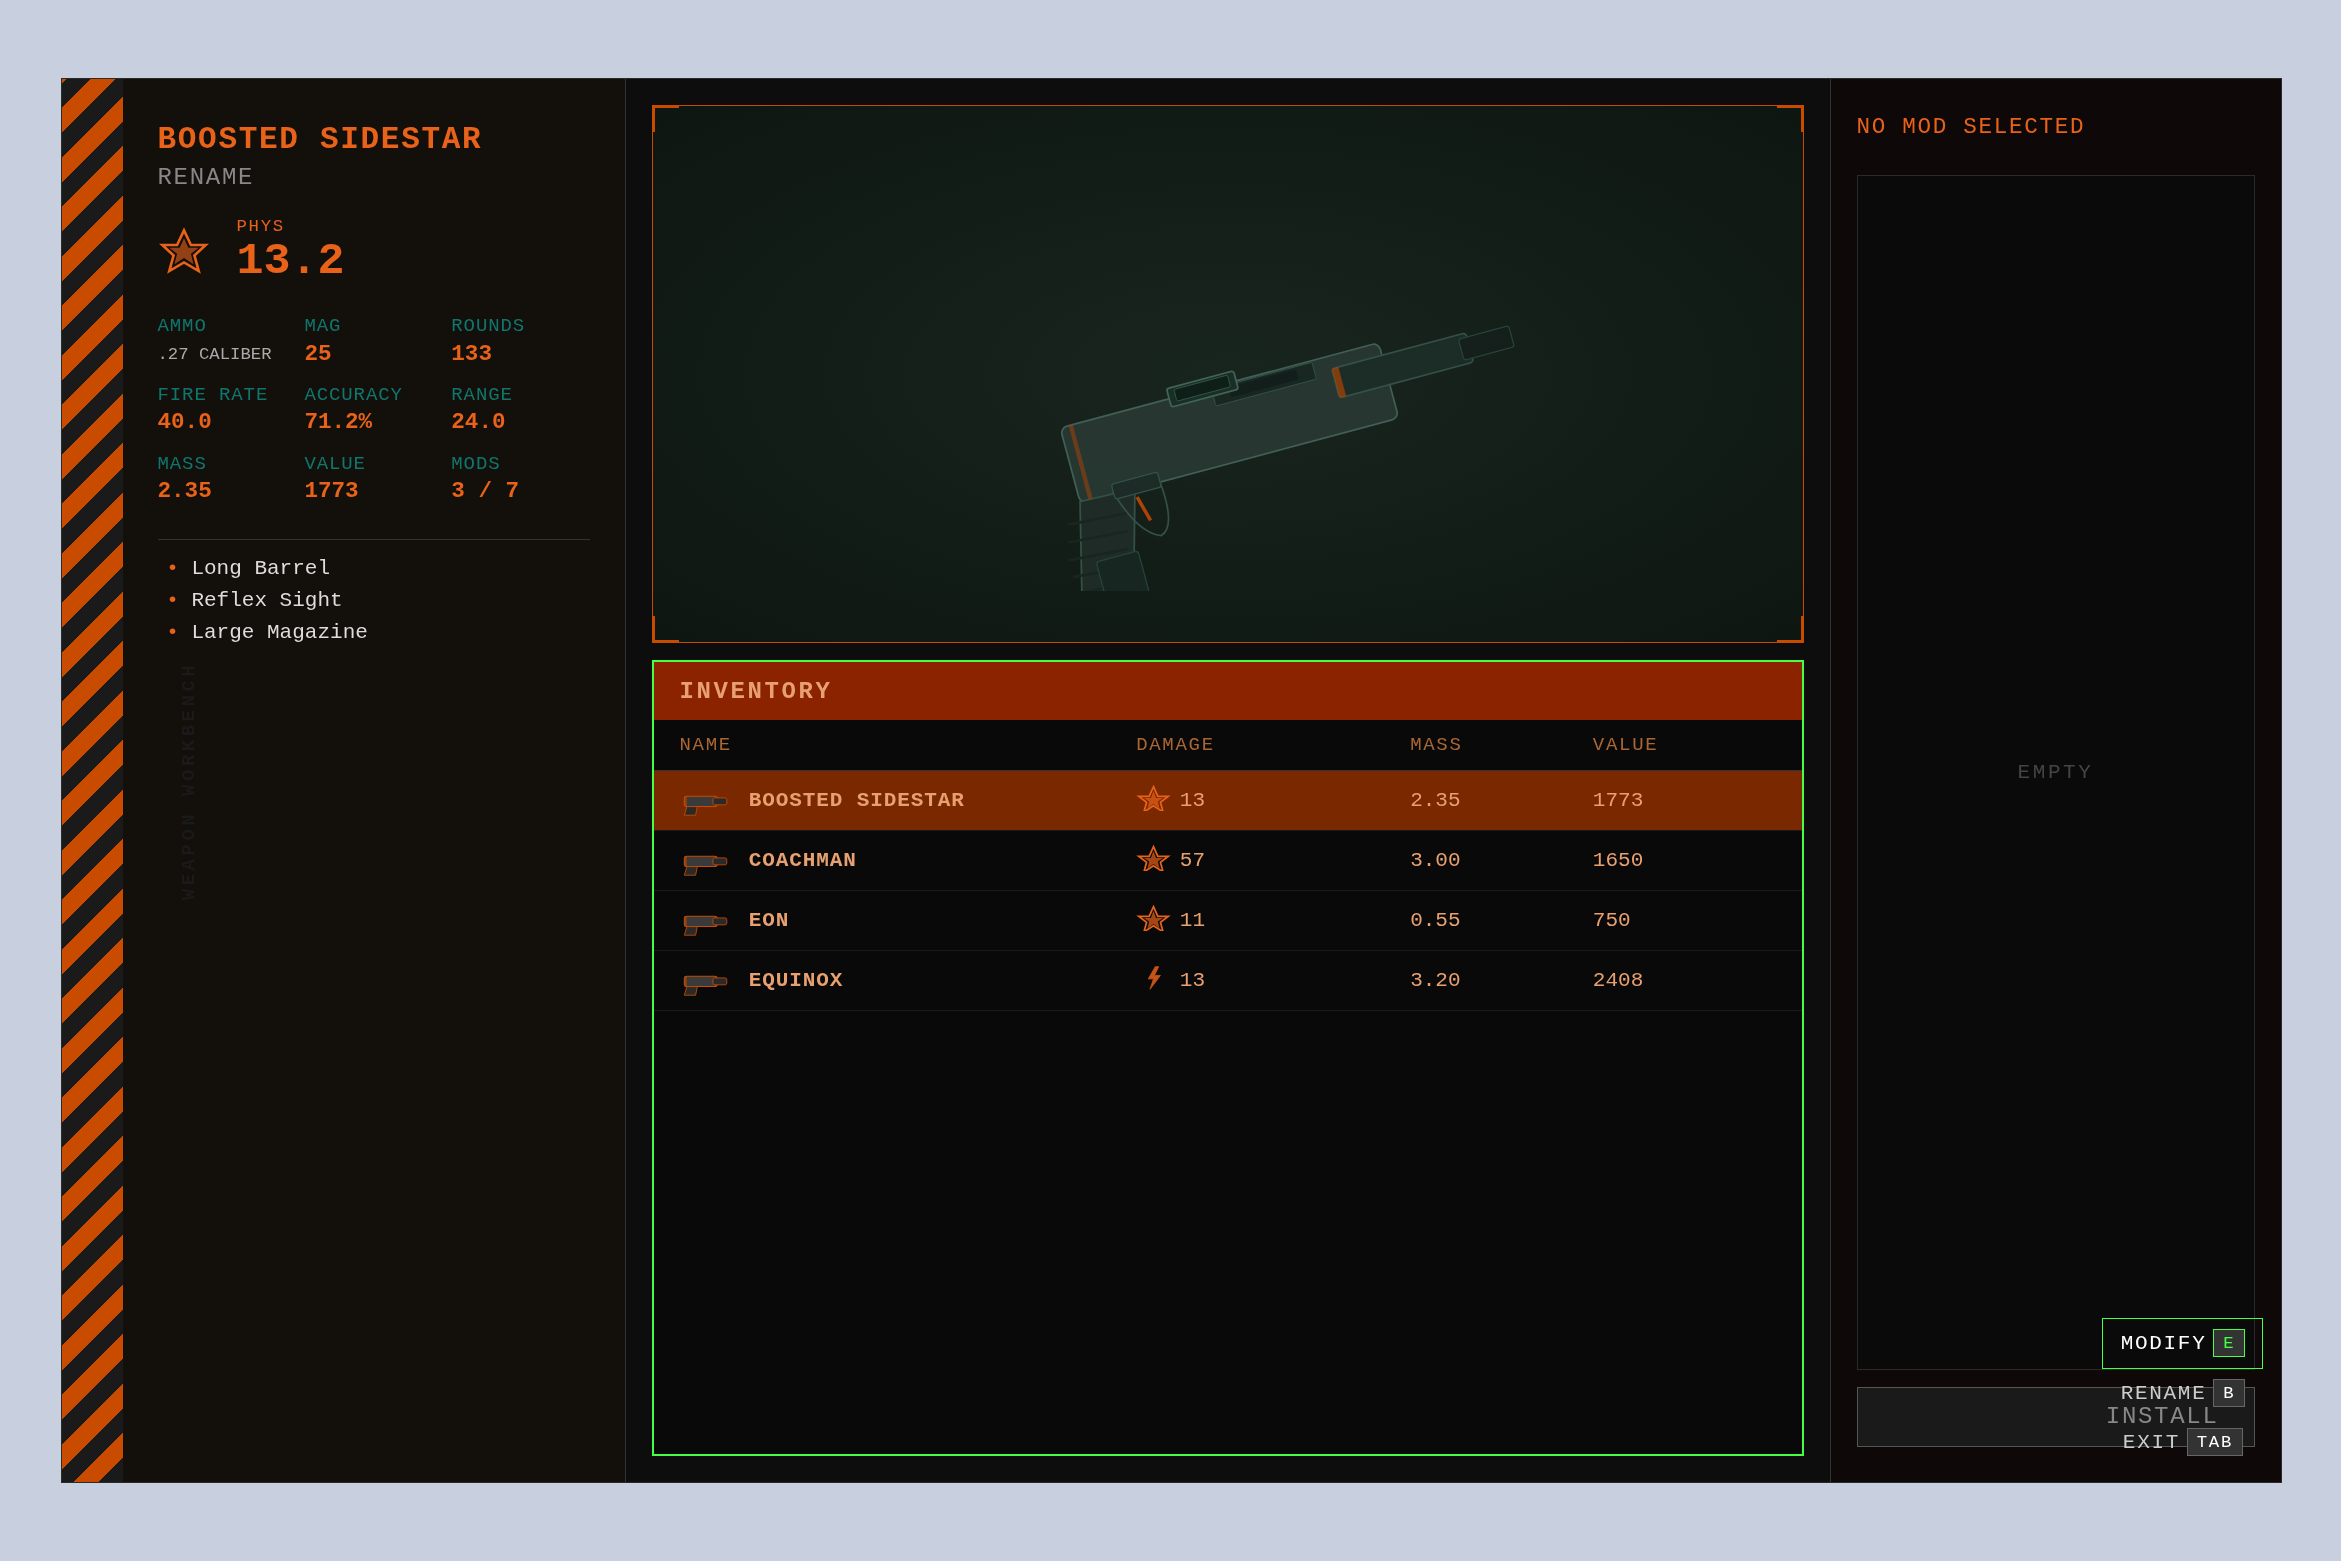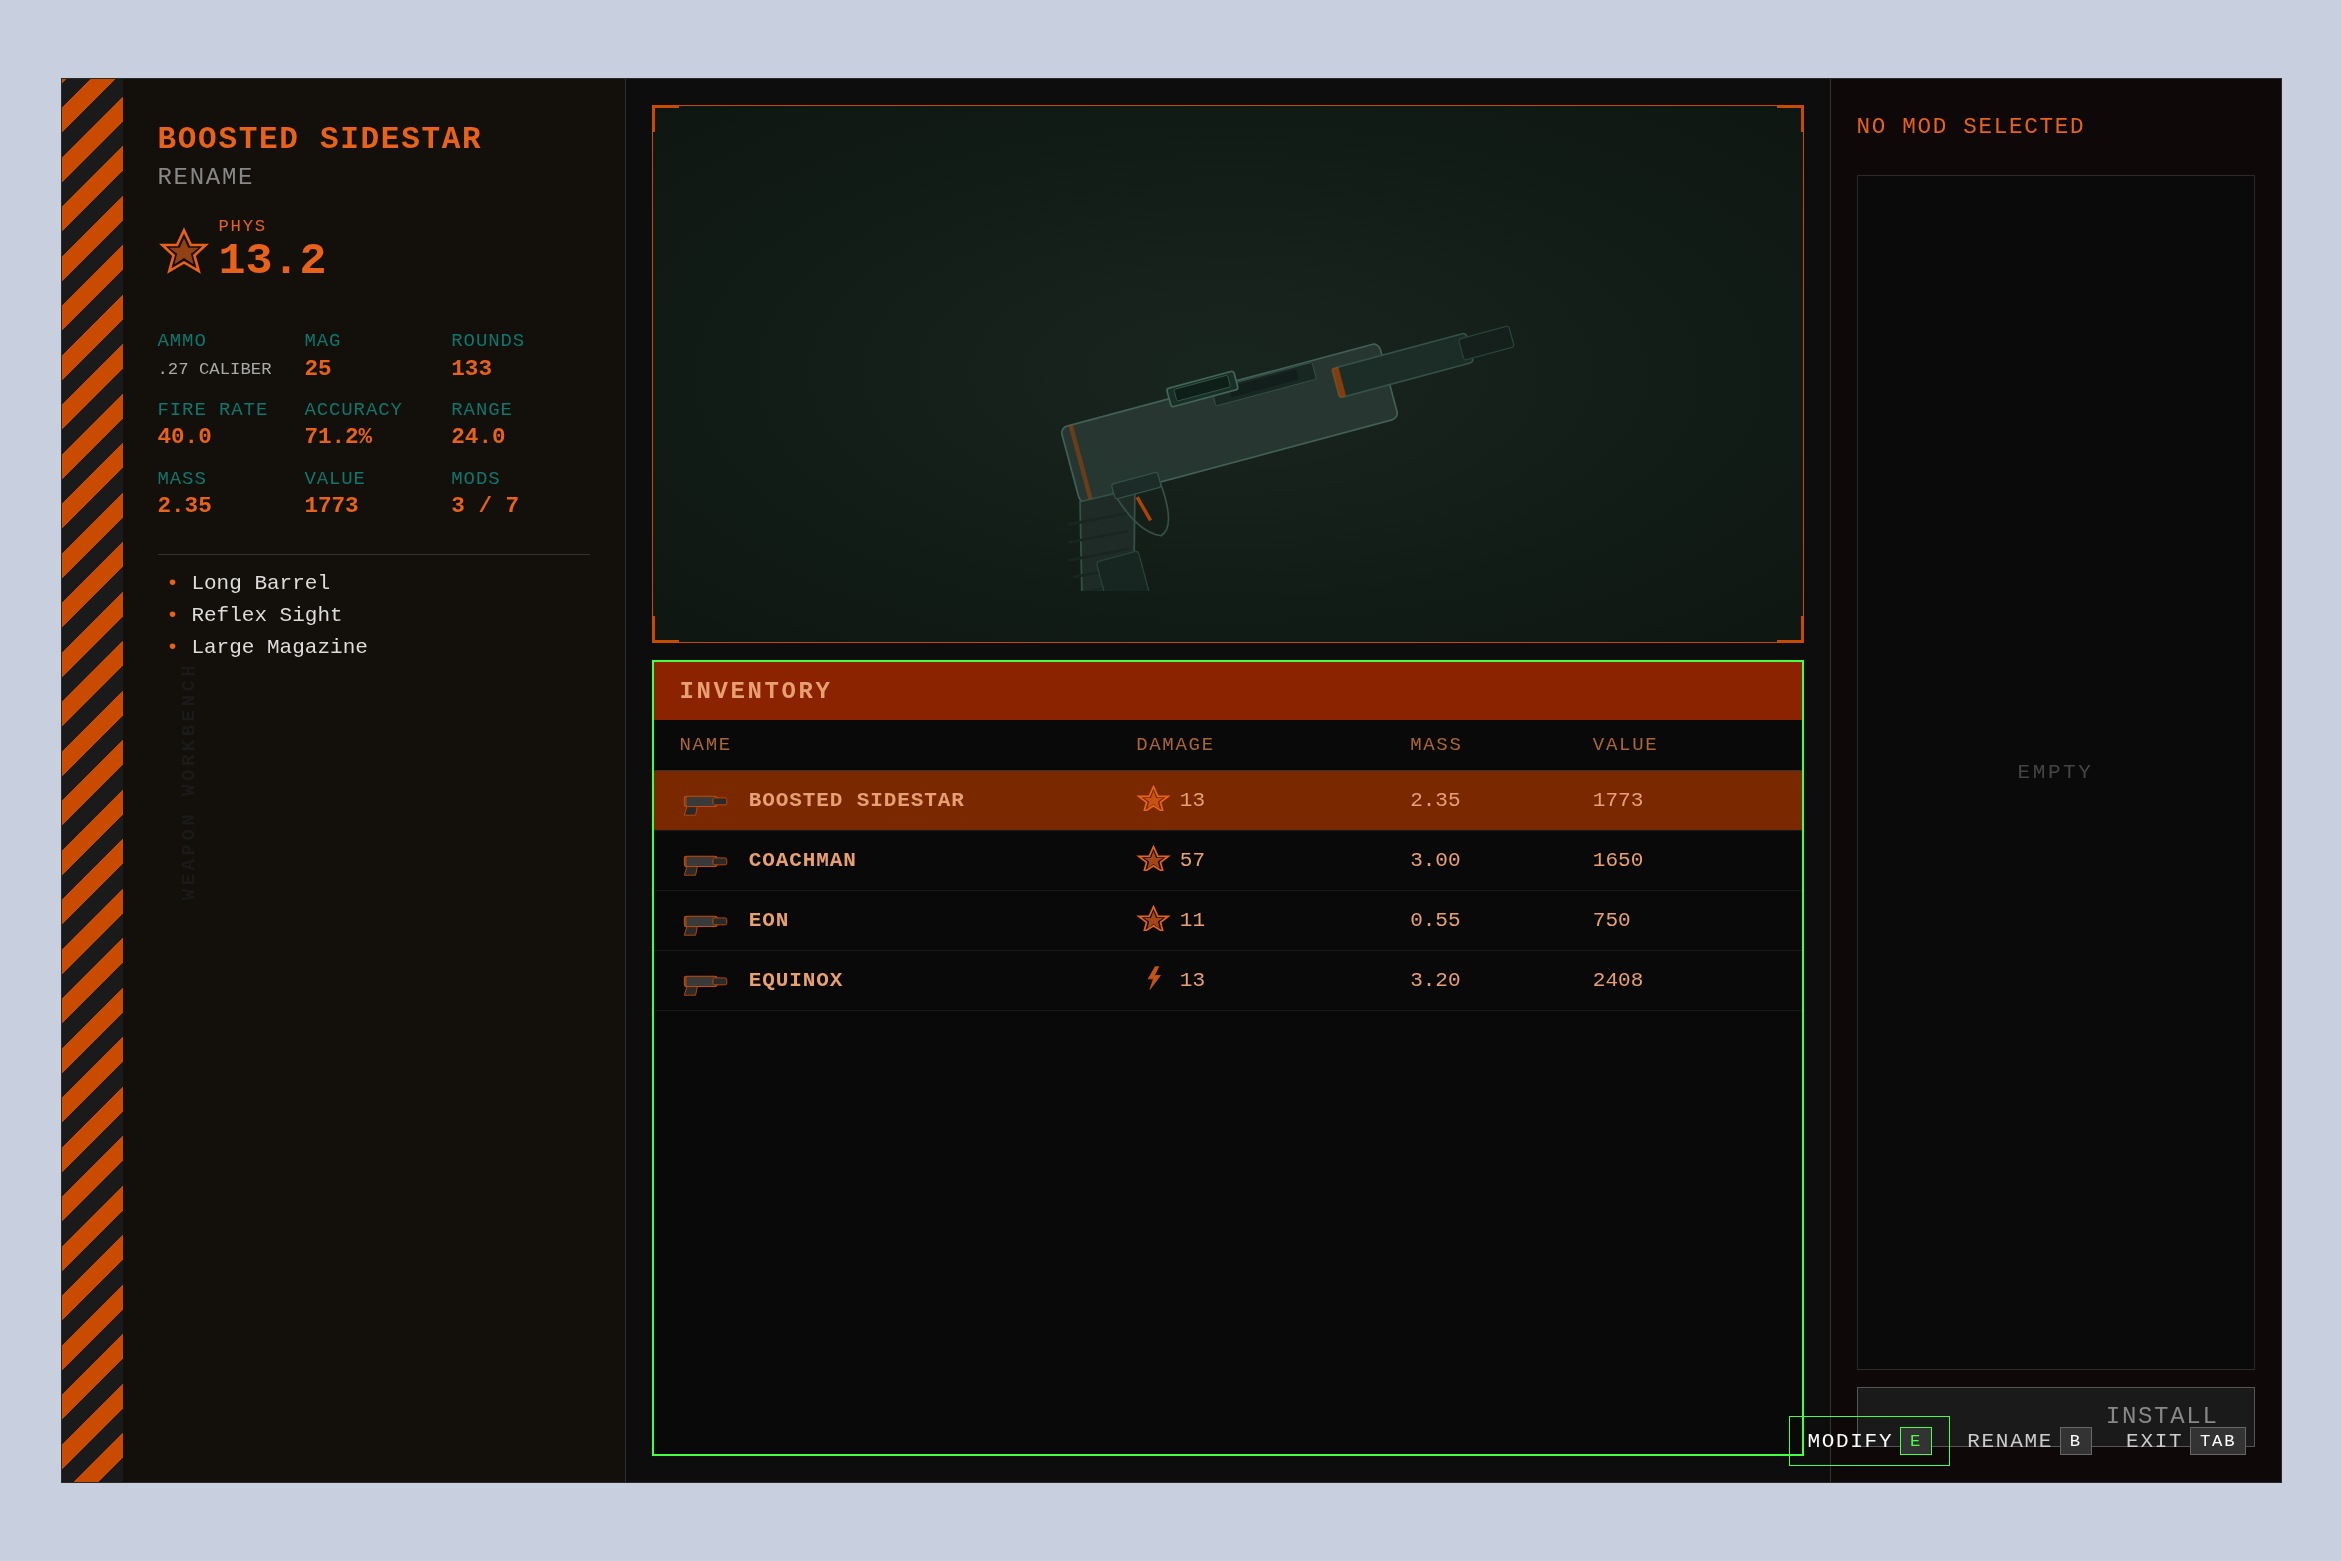--- a/index.html
+++ b/index.html
@@ -85,22 +85,22 @@
     .weapon-type {
       font-size: 24px;
       color: #888;
       letter-spacing: 1.7px;
       margin-bottom: 26px;
     }
 
     .damage-row {
       display: flex;
       align-items: center;
-      gap: 9px;
-      margin-bottom: 43px;
+      gap: 27px;
+      margin-bottom: 28px;
     }
 
     .damage-icon {
       width: 52px;
       height: 52px;
       position: relative;
     }
 
     .damage-icon svg {
       width: 52px;
@@ -345,20 +345,21 @@
     
     .bottom-bar {
       position: absolute;
       bottom: 0;
       right: 0;
       display: flex;
       align-items: center;
       gap: 0;
       padding: 15.6px 17.3px;
       z-index: 20;
+      flex-direction: column;
     }
 
     .bottom-btn {
       display: flex;
       align-items: center;
       gap: 7px;
       padding: 10.4px 17.3px;
       background: transparent;
       color: #ccc;
       font-size: 21px;

